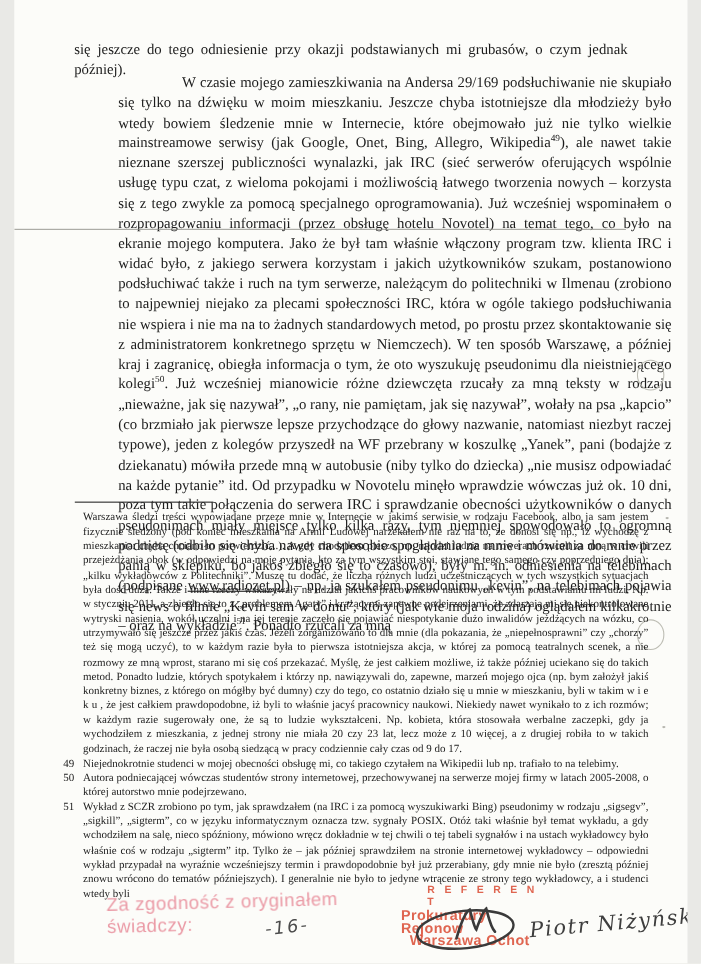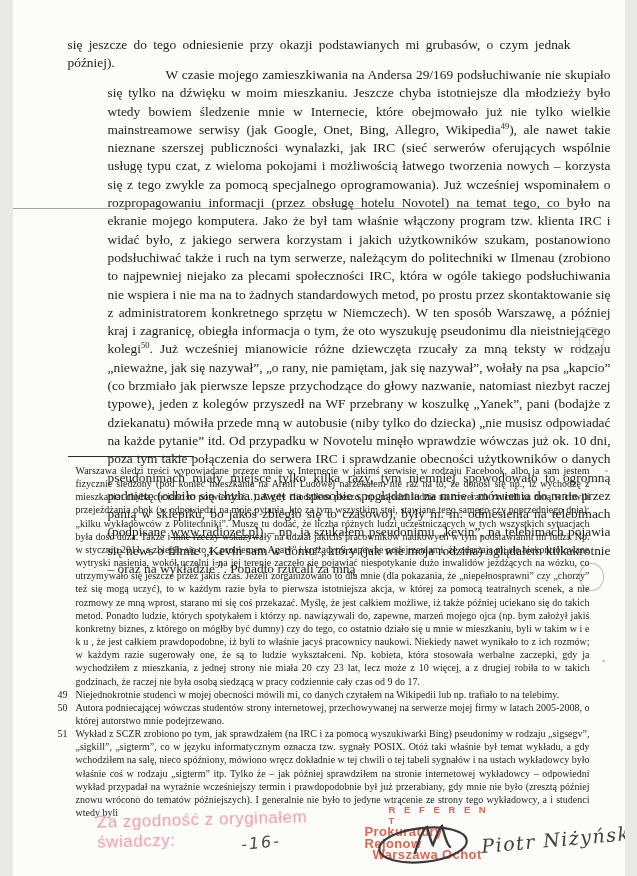--- a/index.html
+++ b/index.html
@@ -115,21 +115,21 @@
   <div class="speck" style="left:590px;top:402px;"></div>
   <div class="speck" style="left:592px;top:470px;"></div>
   <div class="speck" style="left:589px;top:660px;"></div>
 
   <div class="fn-separator"></div>
 
   <div class="footnotes">
     <div class="fn-cont">Warszawa śledzi treści wypowiadane przeze mnie w Internecie w jakimś serwisie w rodzaju Facebook, albo ja sam jestem fizycznie śledzony (pod koniec mieszkania na Armii Ludowej narzekałem nie raz na to, że donosi się np., iż wychodzę z mieszkania: chyba chciano to potwierdzić...). A gdy chodziłem pieszo, np. młodzi ludzie na rowerach rzucali za mną w chwili przejeżdżania obok (w odpowiedzi na moje pytania, kto za tym wszystkim stoi, stawiane tego samego czy poprzedniego dnia): „kilku wykładowców z Politechniki”. Muszę tu dodać, że liczba różnych ludzi uczestniczących w tych wszystkich sytuacjach była dość duża. Także i inne rzeczy wskazywały na udział jakichś pracowników naukowych w tym podstawianiu mi ludzi. Np. w styczniu 2011, a zbiegło się to z „problemem Agaty” i krążącymi zapewne podejrzeniami, że zdarzają mi się niekontrolowane wytryski nasienia, wokół uczelni i na jej terenie zaczęło się pojawiać niespotykanie dużo inwalidów jeżdżących na wózku, co utrzymywało się jeszcze przez jakiś czas. Jeżeli zorganizowano to dla mnie (dla pokazania, że „niepełnosprawni” czy „chorzy” też się mogą uczyć), to w każdym razie była to pierwsza istotniejsza akcja, w której za pomocą teatralnych scenek, a nie rozmowy ze mną wprost, starano mi się coś przekazać. Myślę, że jest całkiem możliwe, iż także później uciekano się do takich metod. Ponadto ludzie, których spotykałem i którzy np. nawiązywali do, zapewne, marzeń mojego ojca (np. bym założył jakiś konkretny biznes, z którego on mógłby być dumny) czy do tego, co ostatnio działo się u mnie w mieszkaniu, byli w takim w i e k u , że jest całkiem prawdopodobne, iż byli to właśnie jacyś pracownicy naukowi. Niekiedy nawet wynikało to z ich rozmów; w każdym razie sugerowały one, że są to ludzie wykształceni. Np. kobieta, która stosowała werbalne zaczepki, gdy ja wychodziłem z mieszkania, z jednej strony nie miała 20 czy 23 lat, lecz może z 10 więcej, a z drugiej robiła to w takich godzinach, że raczej nie była osobą siedzącą w pracy codziennie cały czas od 9 do 17.</div>
     <div class="fn-item">
       <span class="fn-num">49</span>
-      <span class="fn-text">Niejednokrotnie studenci w mojej obecności mówili mi, co danych czytałem na Wikipedii lub np. trafiało to na telebimy.</span>
+      <span class="fn-text">Niejednokrotnie studenci w mojej obecności obsługę mi, co takiego czytałem na Wikipedii lub np. trafiało to na telebimy.</span>
     </div>
     <div class="fn-item">
       <span class="fn-num">50</span>
       <span class="fn-text">Autora podniecającej wówczas studentów strony internetowej, przechowywanej na serwerze mojej firmy w latach 2005-2008, o której autorstwo mnie podejrzewano.</span>
     </div>
     <div class="fn-item">
       <span class="fn-num">51</span>
       <span class="fn-text">Wykład z SCZR zrobiono po tym, jak sprawdzałem (na IRC i za pomocą wyszukiwarki Bing) pseudonimy w rodzaju „sigsegv”, „sigkill”, „sigterm”, co w języku informatycznym oznacza tzw. sygnały POSIX. Otóż taki właśnie był temat wykładu, a gdy wchodziłem na salę, nieco spóźniony, mówiono wręcz dokładnie w tej chwili o tej tabeli sygnałów i na ustach wykładowcy było właśnie coś w rodzaju „sigterm” itp. Tylko że – jak później sprawdziłem na stronie internetowej wykładowcy – odpowiedni wykład przypadał na wyraźnie wcześniejszy termin i prawdopodobnie był już przerabiany, gdy mnie nie było (zresztą później znowu wrócono do tematów późniejszych). I generalnie nie było to jedyne wtrącenie ze strony tego wykładowcy, a i studenci wtedy byli</span>
     </div>
   </div>

